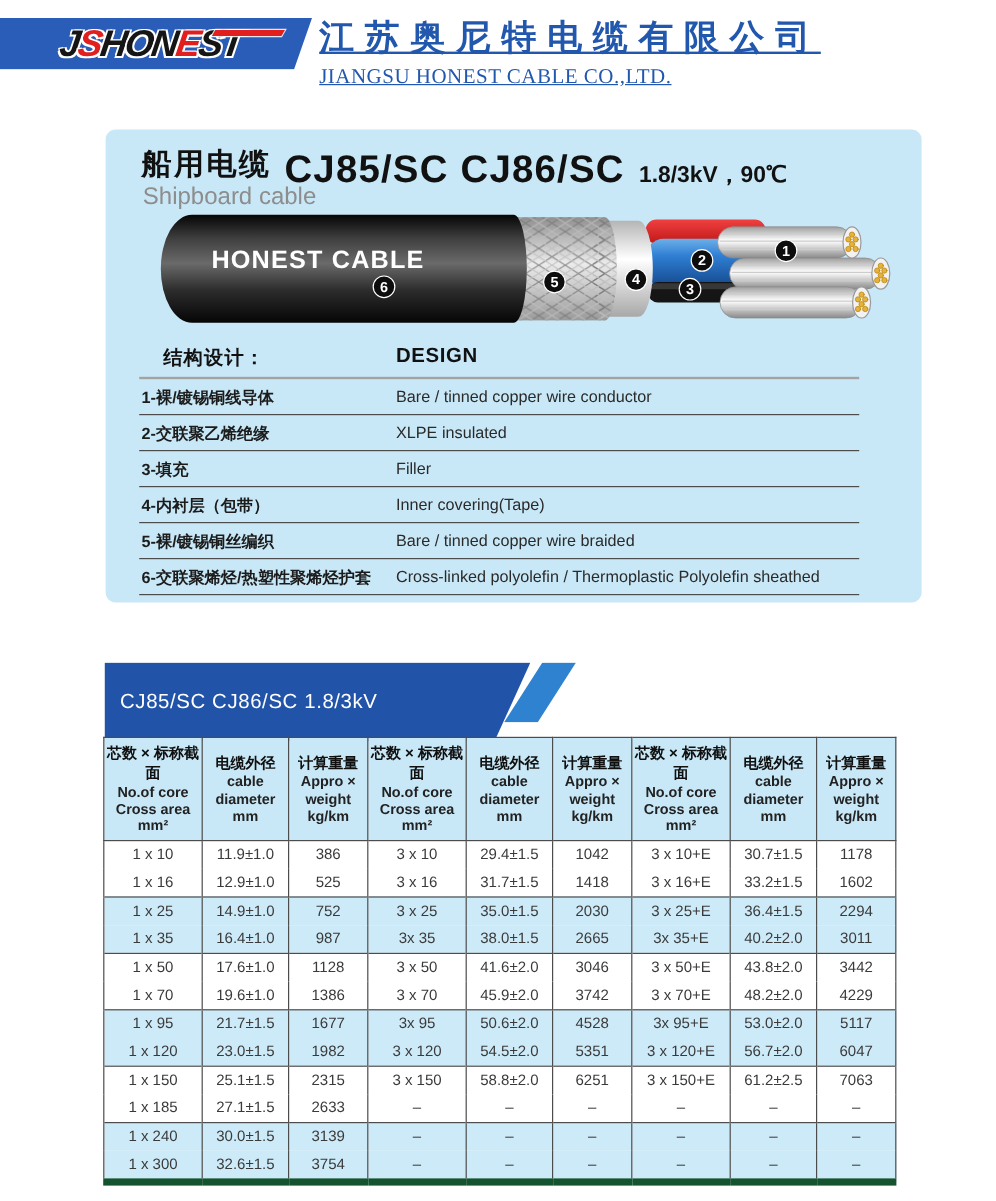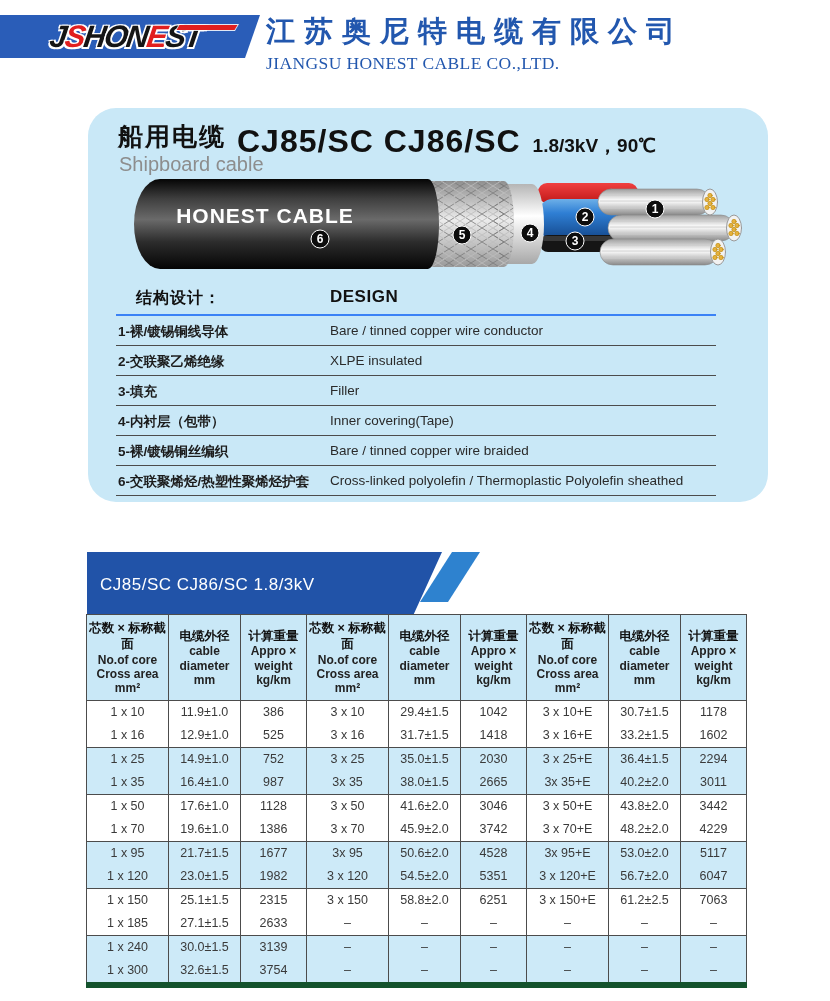--- a/index.html
+++ b/index.html
@@ -7,36 +7,36 @@
 
   
   .logo-plate{position:absolute;left:0;top:15px;width:260px;height:43px;background:#2a5db8;
     clip-path:polygon(0 0,100% 0,calc(100% - 15px) 100%,0 100%);
     display:flex;align-items:center;justify-content:center;}
   .logo-text{font-style:italic;font-weight:900;font-size:31px;letter-spacing:-2px;
     transform:skewX(-8deg);white-space:nowrap;padding-right:8px;}
   .logo-text span{text-shadow:-1.5px -1.5px 0 #fff,1.5px -1.5px 0 #fff,-1.5px 1.5px 0 #fff,1.5px 1.5px 0 #fff;}
   .logo-accent-bar{position:absolute;right:24px;top:10px;width:58px;height:5px;background:#e11f1f;
     transform:skewX(-30deg);box-shadow:0 0 0 1px rgba(255,255,255,.85);}
-  .company{position:absolute;left:266px;top:12px;color:#2257ae;}
+  .company{position:absolute;left:266px;top:12px;color:#2257ae;text-decoration:underline;}
   .company-cn{font-size:29px;font-weight:bold;letter-spacing:9px;white-space:nowrap;}
   .company-en{font-family:"Liberation Serif",serif;font-size:17.5px;margin-top:1px;letter-spacing:.4px;white-space:nowrap;}
 
   
-  .panel{position:absolute;left:88px;top:108px;width:680px;height:394px;background:#c9e8f7;border-radius:28px;}
+  .panel{position:absolute;left:88px;top:108px;width:680px;height:394px;background:#c9e8f7;border-radius:8px;}
   .title-cn{position:absolute;left:30px;top:12px;font-size:25px;font-weight:bold;color:#111;letter-spacing:2px;}
   .title-en{position:absolute;left:31px;top:45px;font-size:20px;color:#8d8d8d;}
   .model-line{position:absolute;left:149px;top:15px;white-space:nowrap;font-weight:bold;color:#111;}
   .model-line .model{font-size:32px;letter-spacing:1px;}
   .model-line .rating{font-size:19px;margin-left:12px;margin-top:48px;}
   .cable-svg{position:absolute;left:42px;top:70px;width:620px;height:92px;}
 
   
   .design{position:absolute;left:28px;top:176px;width:600px;}
-  .design-head{position:relative;height:30px;border-bottom:2px solid #3b82f6;}
+  .design-head{position:relative;height:30px;border-bottom:2px solid #a3a3a3;}
   .dh-cn{position:absolute;left:20px;top:4px;font-size:16px;font-weight:bold;color:#111;letter-spacing:1px;}
   .dh-en{position:absolute;left:214px;top:3px;font-size:17px;font-weight:bold;color:#111;letter-spacing:.5px;}
   .design-row{position:relative;height:29px;border-bottom:1px solid #4c4c4c;}
   .d-cn{position:absolute;left:2px;top:7px;font-size:13.5px;font-weight:bold;color:#1c1c1c;}
   .d-en{position:absolute;left:214px;top:7px;font-size:13.5px;color:#2a2a2a;}
 
   
   .banner{position:absolute;left:87px;top:552px;width:355px;height:66px;background:#2153a8;
     clip-path:polygon(0 0,100% 0,calc(100% - 30px) 100%,0 100%);
     color:#fff;display:flex;align-items:center;padding-left:13px;box-sizing:border-box;

